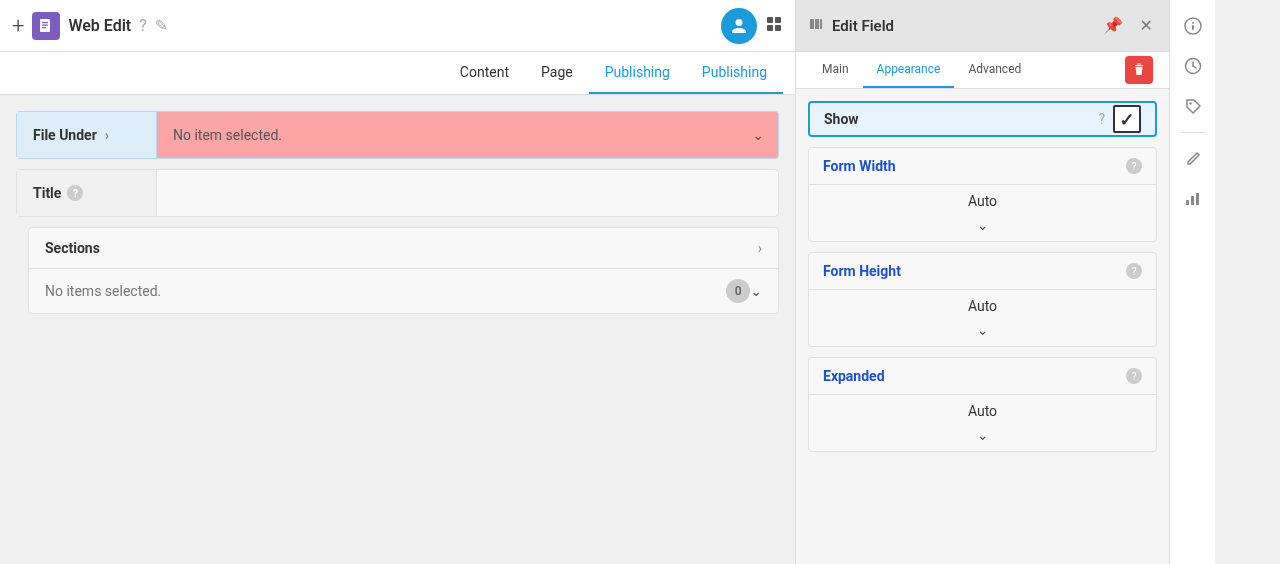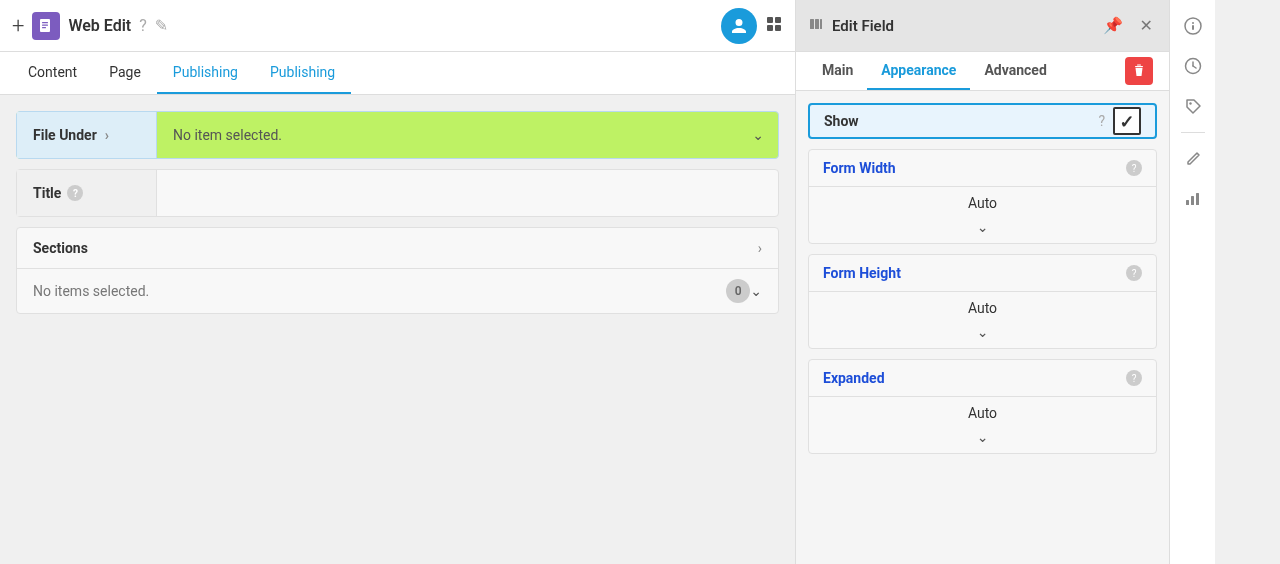--- a/index.html
+++ b/index.html
@@ -70,20 +70,21 @@
       font-size: 18px;
       cursor: pointer;
     }
 
     
     .tabs {
       display: flex;
       background: #ffffff;
       border-bottom: 1px solid #ddd;
       padding: 0 12px;
+      justify-content: flex-end;
     }
     .tab {
       padding: 12px 16px;
       cursor: pointer;
       font-size: 14px;
       color: #555;
       border-bottom: 2px solid transparent;
       white-space: nowrap;
     }
     .tab.active {
@@ -109,21 +110,21 @@
       padding: 16px;
       display: flex;
       flex-direction: column;
       gap: 10px;
       flex: 1;
     }
 
     
     .file-under-row {
       display: flex;
-      background: #bef264;
+      background: #fca5a5;
       border: 1px solid #b8d9f0;
       border-radius: 4px;
       align-items: center;
       height: 48px;
     }
     .file-under-label {
       background: #ddeef8;
       padding: 0 16px;
       font-weight: 700;
       color: #333;
@@ -180,20 +181,21 @@
       font-size: 14px;
       outline: none;
       color: #333;
     }
 
     
     .sections-block {
       background: #f8f8f8;
       border: 1px solid #e0e0e0;
       border-radius: 4px;
+      margin-left: 12px;
     }
     .sections-header {
       display: flex;
       align-items: center;
       justify-content: space-between;
       padding: 12px 16px;
       border-bottom: 1px solid #e0e0e0;
     }
     .sections-title {
       font-weight: 700;
@@ -272,25 +274,24 @@
 
     
     .ef-tabs {
       display: flex;
       border-bottom: 1px solid #ddd;
       background: #fff;
       padding: 0 12px;
     }
     .ef-tab {
       padding: 10px 14px;
-      font-size: 14px;
+      font-size: 12px;
       color: #555;
       cursor: pointer;
       border-bottom: 2px solid transparent;
-      font-weight: bold;
     }
     .ef-tab.active {
       color: #1a9bdb;
       border-bottom: 2px solid #1a9bdb;
     }
 
     
     .ef-content {
       flex: 1;
       overflow-y: auto;

